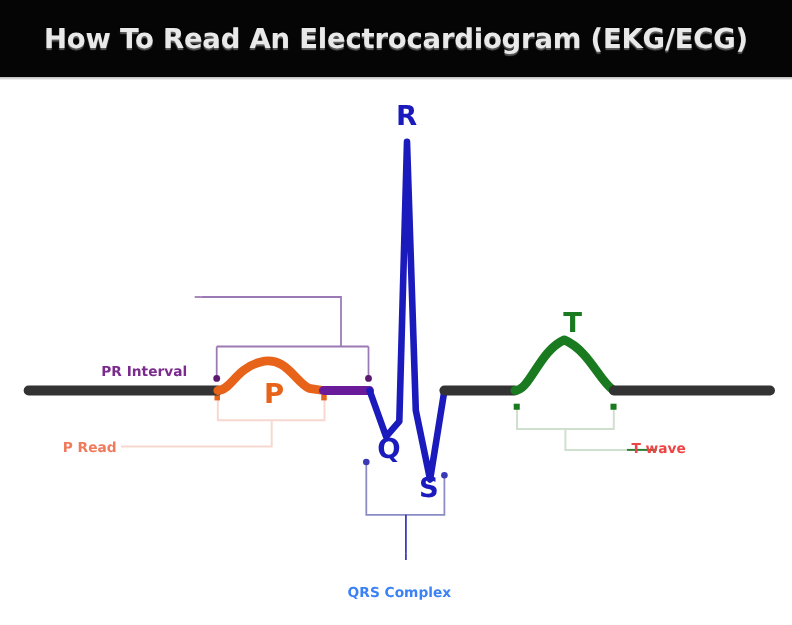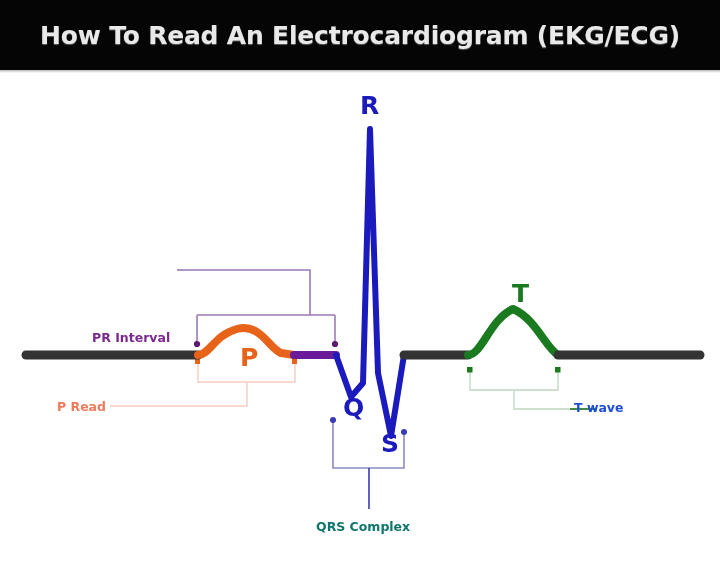--- a/index.html
+++ b/index.html
@@ -84,22 +84,22 @@
     white-space: nowrap;
   }
   #label-R { left: 360px; top: 20px; color: #1b1bbd; }
   #label-Q { left: 343px; top: 322px; color: #1b1bbd; }
   #label-S { left: 381px; top: 358px; color: #1b1bbd; }
   #label-P { left: 240px; top: 272px; color: #e8631a; }
   #label-T { left: 512px; top: 208px; color: #1a7a1f; }
 
   #label-pr-interval  { left: 92px;  top: 259px; color: #7b2a8e; }
   #label-p-wave       { left: 57px;  top: 328px; color: #ef7b5c; }
-  #label-qrs-complex  { left: 316px; top: 448px; color: #0f766e; }
-  #label-t-wave       { left: 574px; top: 329px; color: #1d4ed8; }
+  #label-qrs-complex  { left: 316px; top: 460px; color: #3b82f6; }
+  #label-t-wave       { left: 574px; top: 329px; color: #ef4444; }
 </style>
 </head>
 <body>
 
 <div id="page">
 
   <div id="header-bar"></div>
   <div id="header-title">How To Read An Electrocardiogram (EKG/ECG)</div>
   <div id="header-rule"></div>
 

